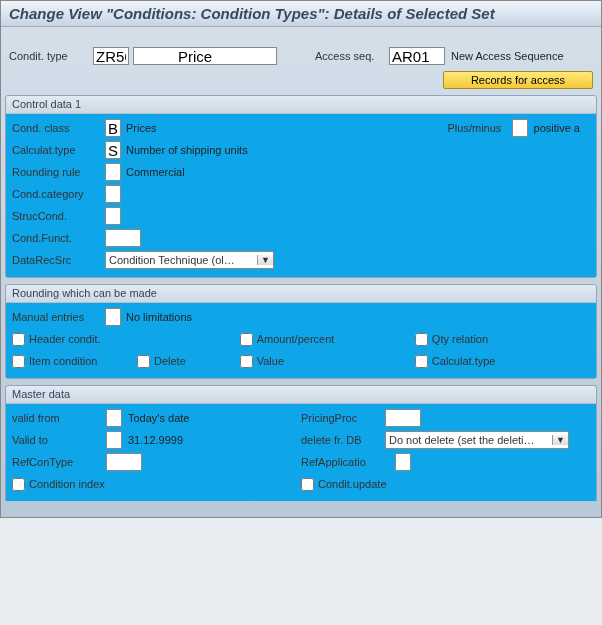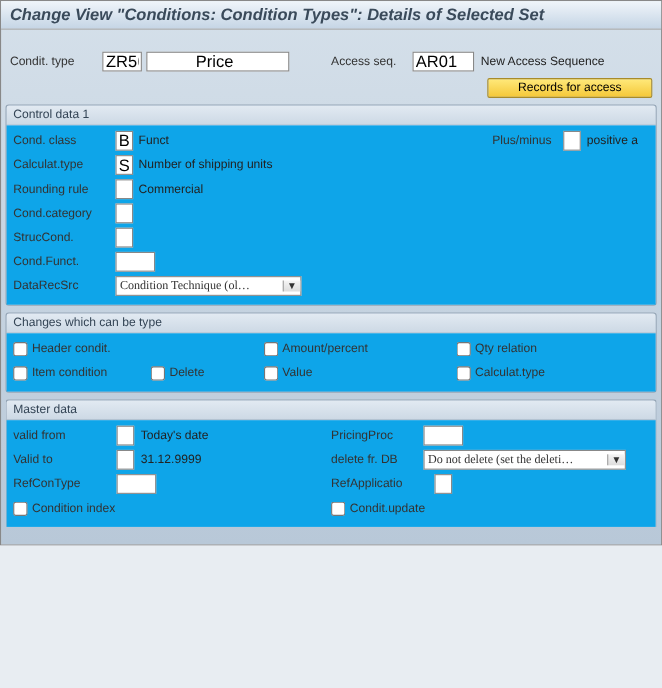--- a/index.html
+++ b/index.html
@@ -38,21 +38,21 @@
   .inp {
     border: 1px solid #888;
     background: #fff;
     font-size: 15px;
     padding: 1px 2px;
     height: 18px;
     box-sizing: border-box;
   }
   .inp.code { width: 36px; }
   .inp.code-ar { width: 56px; }
-  .inp.desc { width: 130px; padding-left: 44px; }
+  .inp.desc { width: 144px; padding-left: 44px; }
   .inp.single { width: 16px; text-align: center; }
   .inp.small2 { width: 36px; }
   .records-btn-row {
     display: flex;
     justify-content: flex-end;
     padding: 2px 8px 6px 0;
     margin-left: 25px;
   }
   .records-btn {
     background: linear-gradient(to bottom, #ffe97a 0%, #f5c839 100%);
@@ -96,21 +96,20 @@
     margin-left: auto;
   }
   .plain-text { color: #222; margin-left: 2px; }
   .select-wrap {
     display: inline-flex;
     align-items: center;
     border: 1px solid #888;
     background: #fff;
     height: 18px;
     box-sizing: border-box;
-    font-family: Liberation Serif, serif;
   }
   .select-wrap .sel-text {
     padding: 0 3px;
     min-width: 130px;
     font-size: 11px;
     white-space: nowrap;
     overflow: hidden;
     text-overflow: ellipsis;
   }
   .select-wrap .caret {
@@ -154,21 +153,21 @@
     <div class="records-btn-row">
       <button class="records-btn">Records for access</button>
     </div>
 
     <div class="group">
       <div class="group-title">Control data 1</div>
       <div class="group-body">
         <div class="row">
           <span class="label col-label">Cond. class</span>
           <input class="inp single" value="B" style="">
-          <span class="plain-text">Funct</span>
+          <span class="plain-text">Prices</span>
           <div class="right-block" style="margin-left:auto;padding-right:10px">
             <span class="label pm-label">Plus/minus</span>
             <input class="inp single" style="">
             <span class="plain-text">positive a</span>
           </div>
         </div>
         <div class="row">
           <span class="label col-label">Calculat.type</span>
           <input class="inp single" value="S" style="">
           <span class="plain-text">Number of shipping units</span>
@@ -195,22 +194,27 @@
           <div class="select-wrap">
             <span class="sel-text" style="min-width:145px">Condition Technique (ol…</span>
             <span class="caret">▼</span>
           </div>
         </div>
       </div>
     </div>
 
 
     <div class="group">
-      <div class="group-title">Changes which can be type</div>
+      <div class="group-title">Rounding which can be made</div>
       <div class="group-body">
+        <div class="row">
+          <span class="label col-label">Manual entries</span>
+          <input class="inp single" style="">
+          <span class="plain-text">No limitations</span>
+        </div>
         <div class="grid3">
           <div class="cell">
             <input type="checkbox" class="chk" style="">
             <span class="label">Header condit.</span>
           </div>
           <div class="cell">
             <input type="checkbox" class="chk" style="">
             <span class="label">Amount/percent</span>
           </div>
           <div class="cell">

